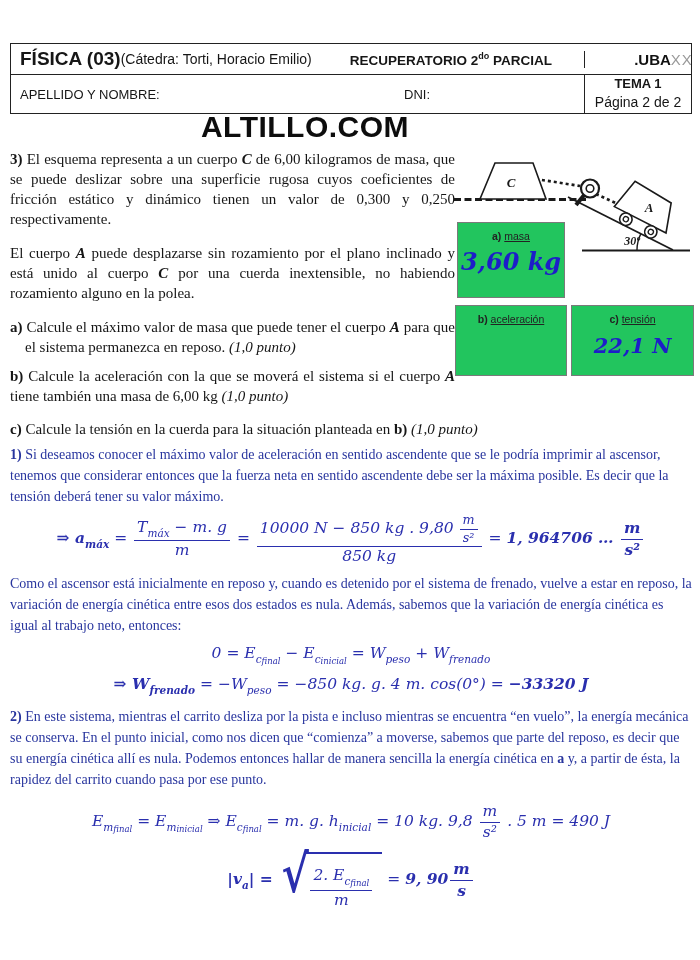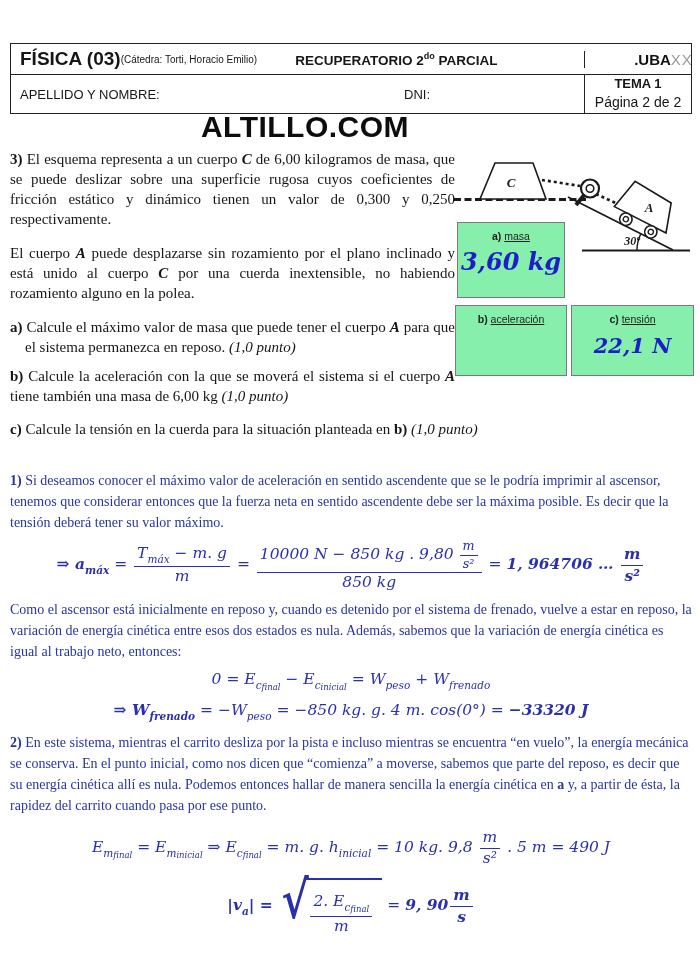--- a/index.html
+++ b/index.html
@@ -8,21 +8,21 @@
 
   
   .hdr{position:absolute;top:43px;left:10px;width:680px;border:1.6px solid #222;
        font-family:"Liberation Sans",sans-serif;}
   .hdr-row1{display:flex;align-items:center;height:30px;border-bottom:1px solid #222;}
   .hdr-row2{display:flex;align-items:stretch;height:38px;}
   .hdr-main{flex:1;display:flex;align-items:center;padding:0 9px;min-width:0;}
   .hdr-side{width:106px;border-left:1px solid #222;display:flex;align-items:center;
             justify-content:flex-end;overflow:hidden;}
   .course-bold{font-weight:bold;font-size:19px;white-space:nowrap;}
-  .course-rest{font-size:10px;white-space:nowrap;}
+  .course-rest{font-size:14px;white-space:nowrap;}
   .exam-title{font-weight:bold;font-size:13.5px;margin-left:38px;white-space:nowrap;}
   .exam-title .sup{font-size:9px;vertical-align:super;}
   .logo{font-size:15px;white-space:nowrap;margin-right:-7px;}
   .logo-bold{font-weight:bold;color:#111;}
   .logo-light{color:#9a9a9a;letter-spacing:1px;}
   .name-label,.dni-label{font-size:13px;}
   .dni-label{margin-left:auto;margin-right:145px;}
   .side-col{flex-direction:column;justify-content:center;align-items:center;line-height:1.3;}
   .tema{font-weight:bold;font-size:13px;}
   .pagina{font-size:14px;}
@@ -39,35 +39,35 @@
   .col-left p{margin:0 0 10px 0;}
   .col-left p.mb14{margin-bottom:14px;}
   .hang{padding-left:15px;text-indent:-15px;}
   .col-right{position:relative;width:237px;height:236px;margin-left:0;flex:none;}
 
   
   .diagram{position:absolute;top:-8px;left:-3px;}
   .diagram text{font-family:"Liberation Serif",serif;}
 
   
-  .ansbox{position:absolute;background:#86efac;border:1.2px solid #7a7a7a;text-align:center;z-index:3;}
+  .ansbox{position:absolute;background:#22c55e;border:1.2px solid #7a7a7a;text-align:center;z-index:3;}
   .box-a{top:72px;left:2px;width:106px;height:74px;}
   .box-b{top:155px;left:0px;width:110px;height:69px;}
   .box-c{top:155px;left:116px;width:121px;height:69px;}
   .box-title{font-family:"Liberation Sans",sans-serif;font-size:10.5px;margin-top:7px;color:#222;}
   .box-title .lbl{font-weight:bold;}
   .box-title .nm{text-decoration:underline;}
   .box-value{font-family:"DejaVu Serif",serif;font-weight:bold;font-style:italic;
              color:#1d1dc9;margin-top:5px;font-size:24px;}
   .box-b .box-value,.box-c .box-value{font-size:21px;margin-top:8px;}
 
   .q-c{margin:4px 0 0 0;font-size:15px;}
 
   
-  .solution{margin-top:32px;color:#28359e;}
+  .solution{margin-top:6px;color:#28359e;}
   .sol-p{font-size:14px;line-height:21px;margin:0;text-align:left;}
   .eq{text-align:center;color:#2a2fae;font-family:"DejaVu Serif",serif;font-style:italic;
       font-size:15.5px;}
   .eq1{margin-top:5px;}
   .eq2{margin-top:6px;}
   .eq3{margin-top:8px;}
   .eq4{margin-top:7px;}
   .p2{margin-top:8px;}
   .p3{margin-top:11px;}
   .eq5{margin-top:13px;}

